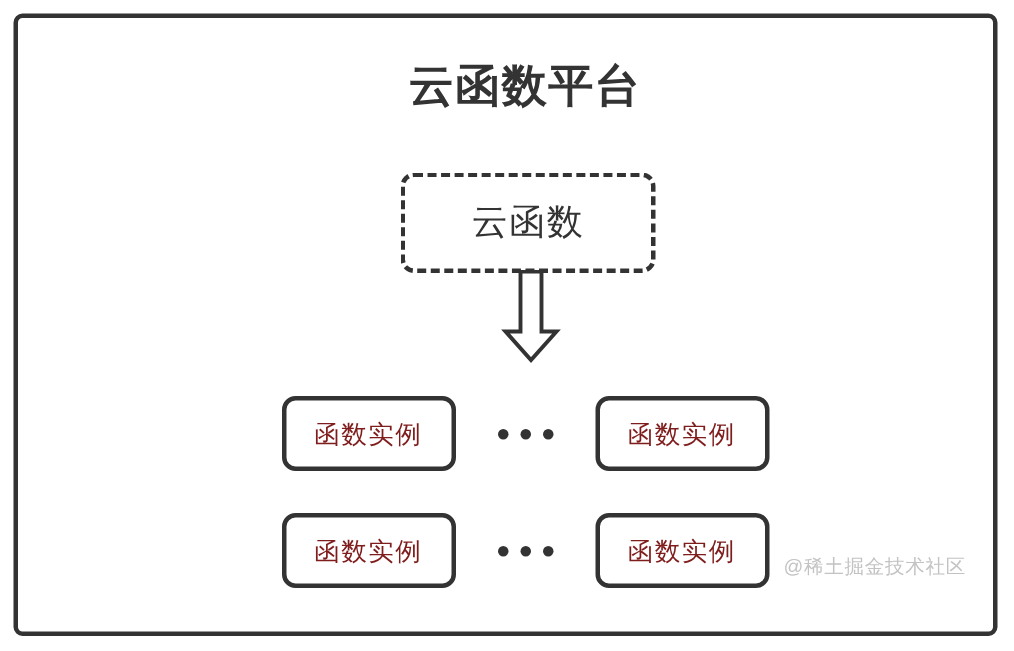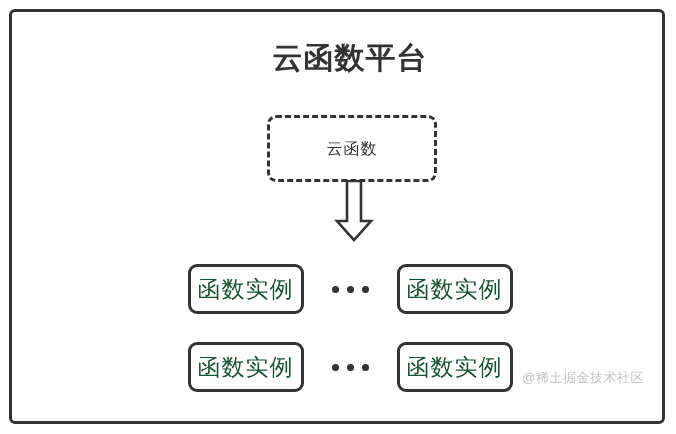--- a/index.html
+++ b/index.html
@@ -54,21 +54,21 @@
     height: 67px;
     box-sizing: border-box;
     border: 3px dashed #333333;
     border-radius: 9px;
     background: #ffffff;
     display: flex;
     align-items: center;
     justify-content: center;
   }
   .cloud-func-label {
-    font-size: 16px;
+    font-size: 24px;
     color: #333333;
     letter-spacing: 1px;
     line-height: 24px;
     white-space: nowrap;
   }
   
   .flow-arrow {
     position: absolute;
     left: 322px;
     top: 168px;
@@ -93,22 +93,22 @@
     height: 50px;
     box-sizing: border-box;
     border: 3px solid #333333;
     border-radius: 9px;
     background: #ffffff;
     display: flex;
     align-items: center;
     justify-content: center;
   }
   .instance-label {
-    font-size: 23px;
-    color: #14532d;
+    font-size: 17px;
+    color: #7f1d1d;
     letter-spacing: 1px;
     line-height: 21px;
     white-space: nowrap;
   }
   .row-ellipsis {
     width: 93px;
     height: 50px;
     display: flex;
     align-items: center;
     justify-content: center;

